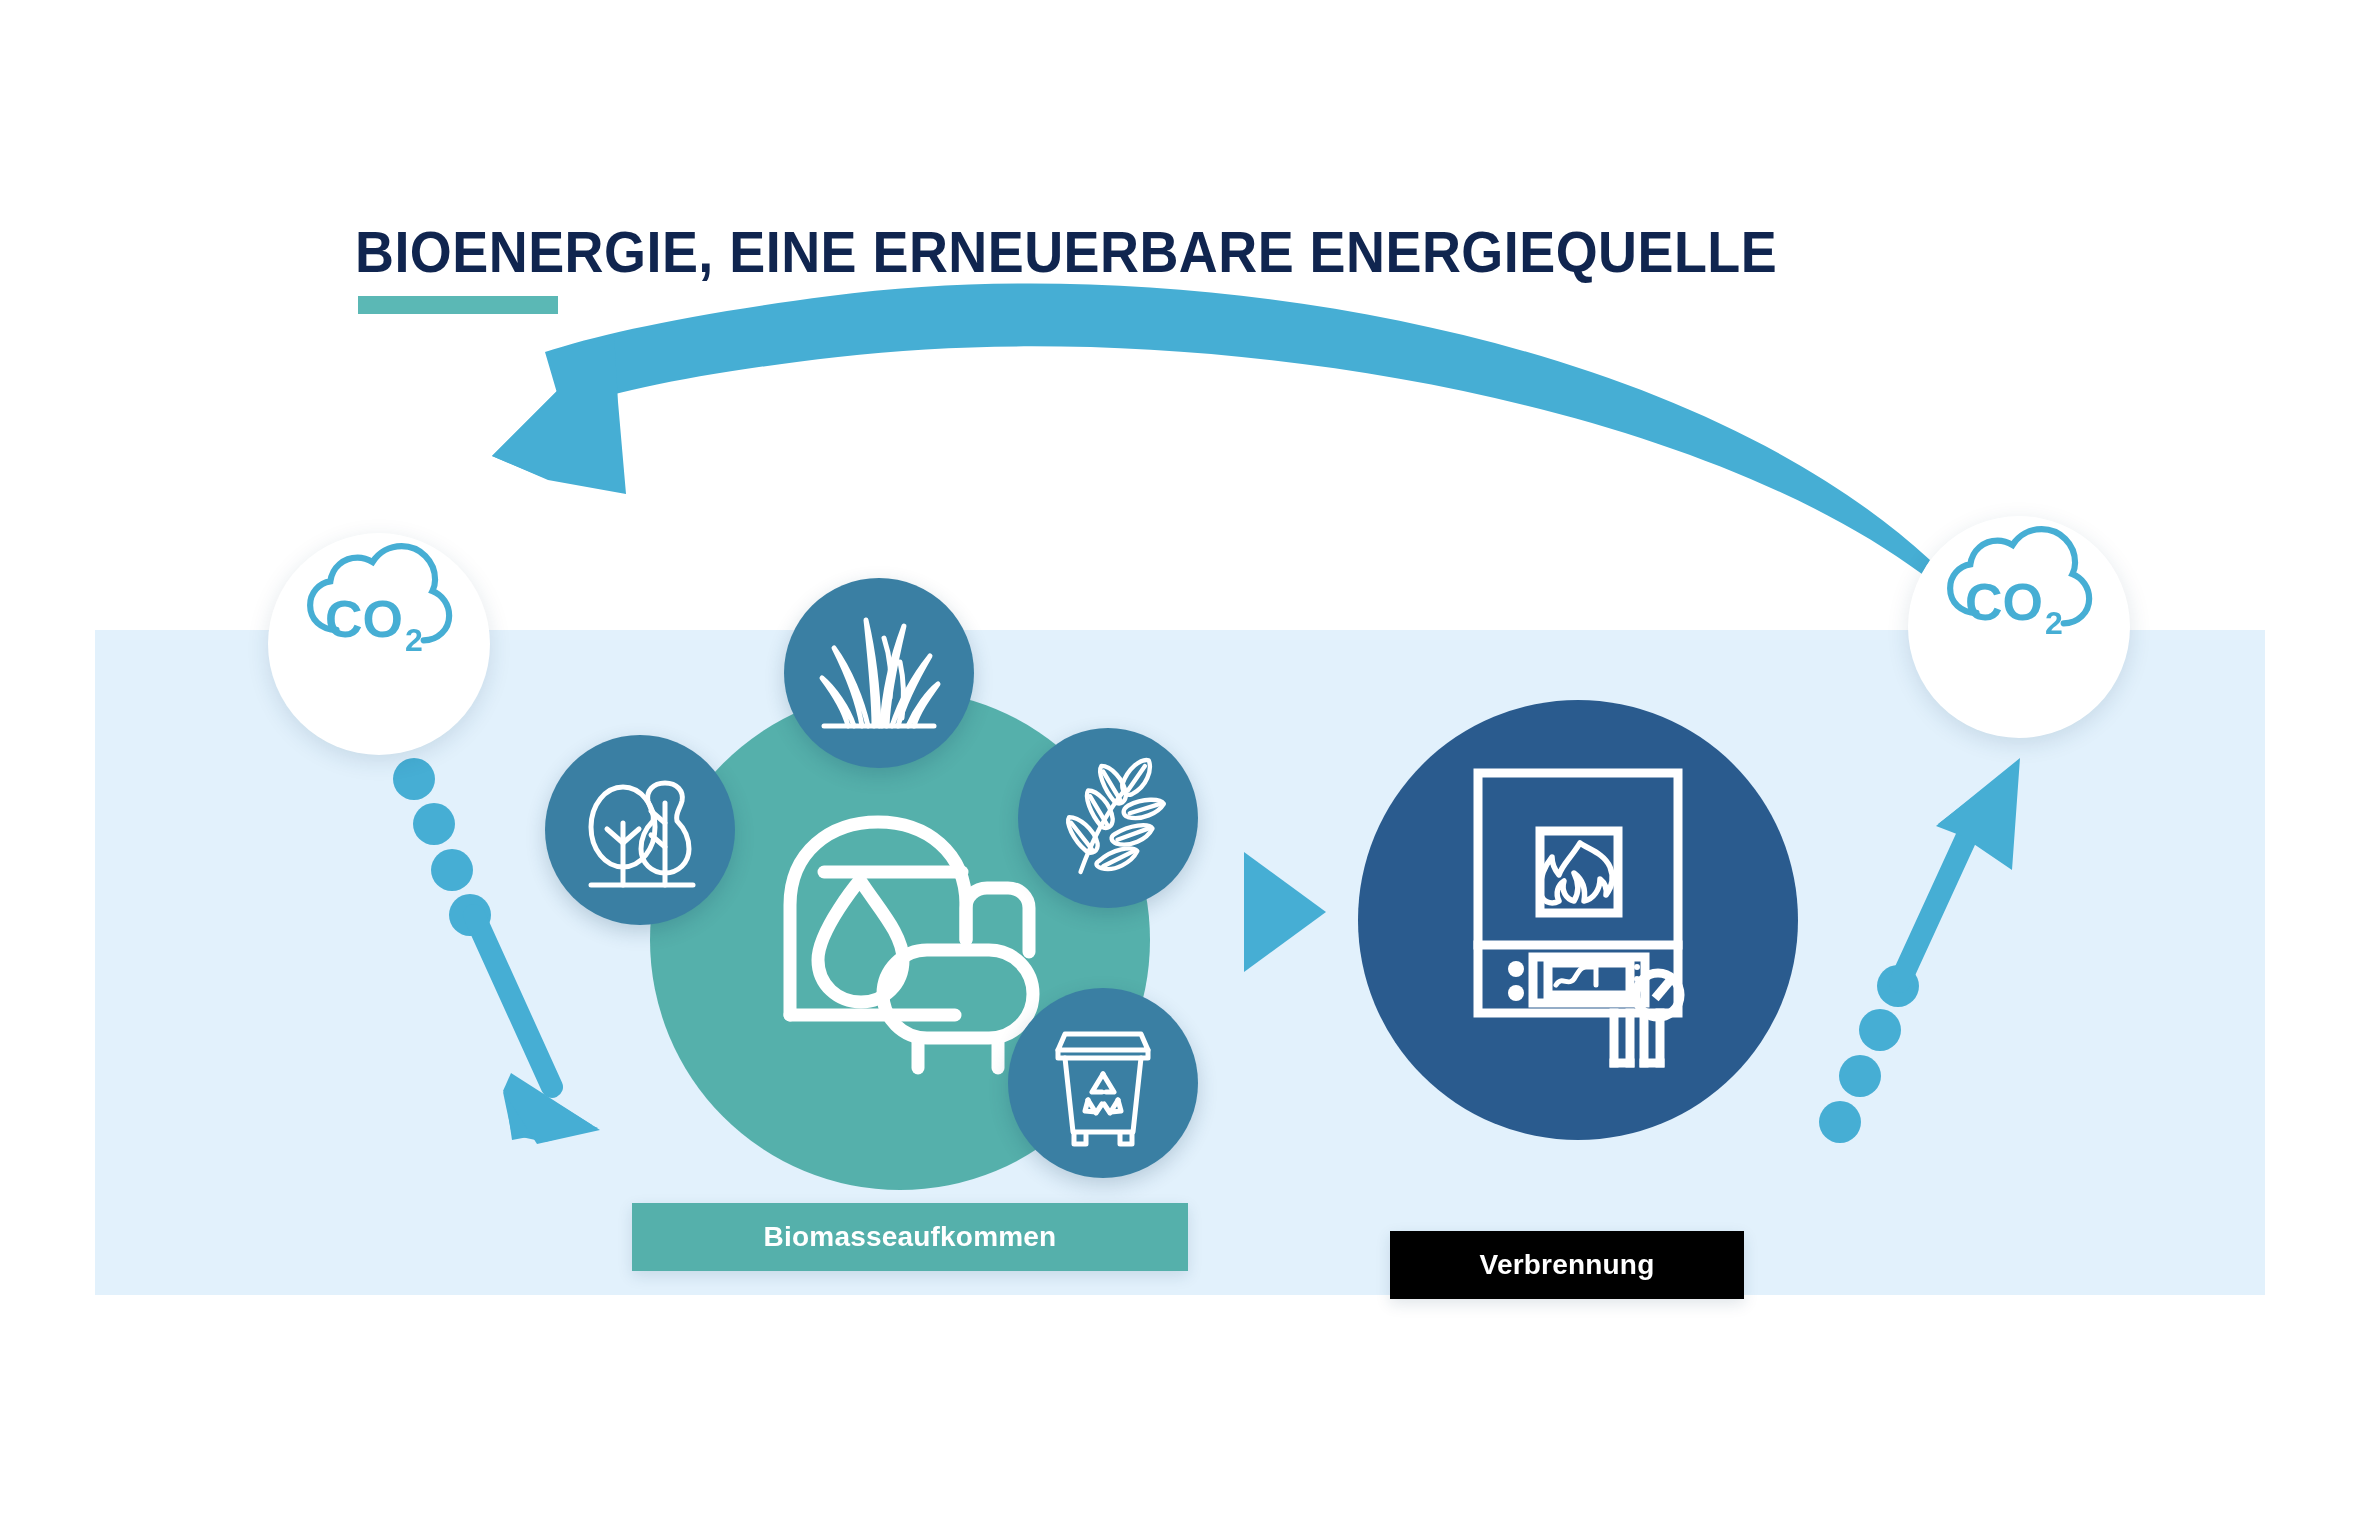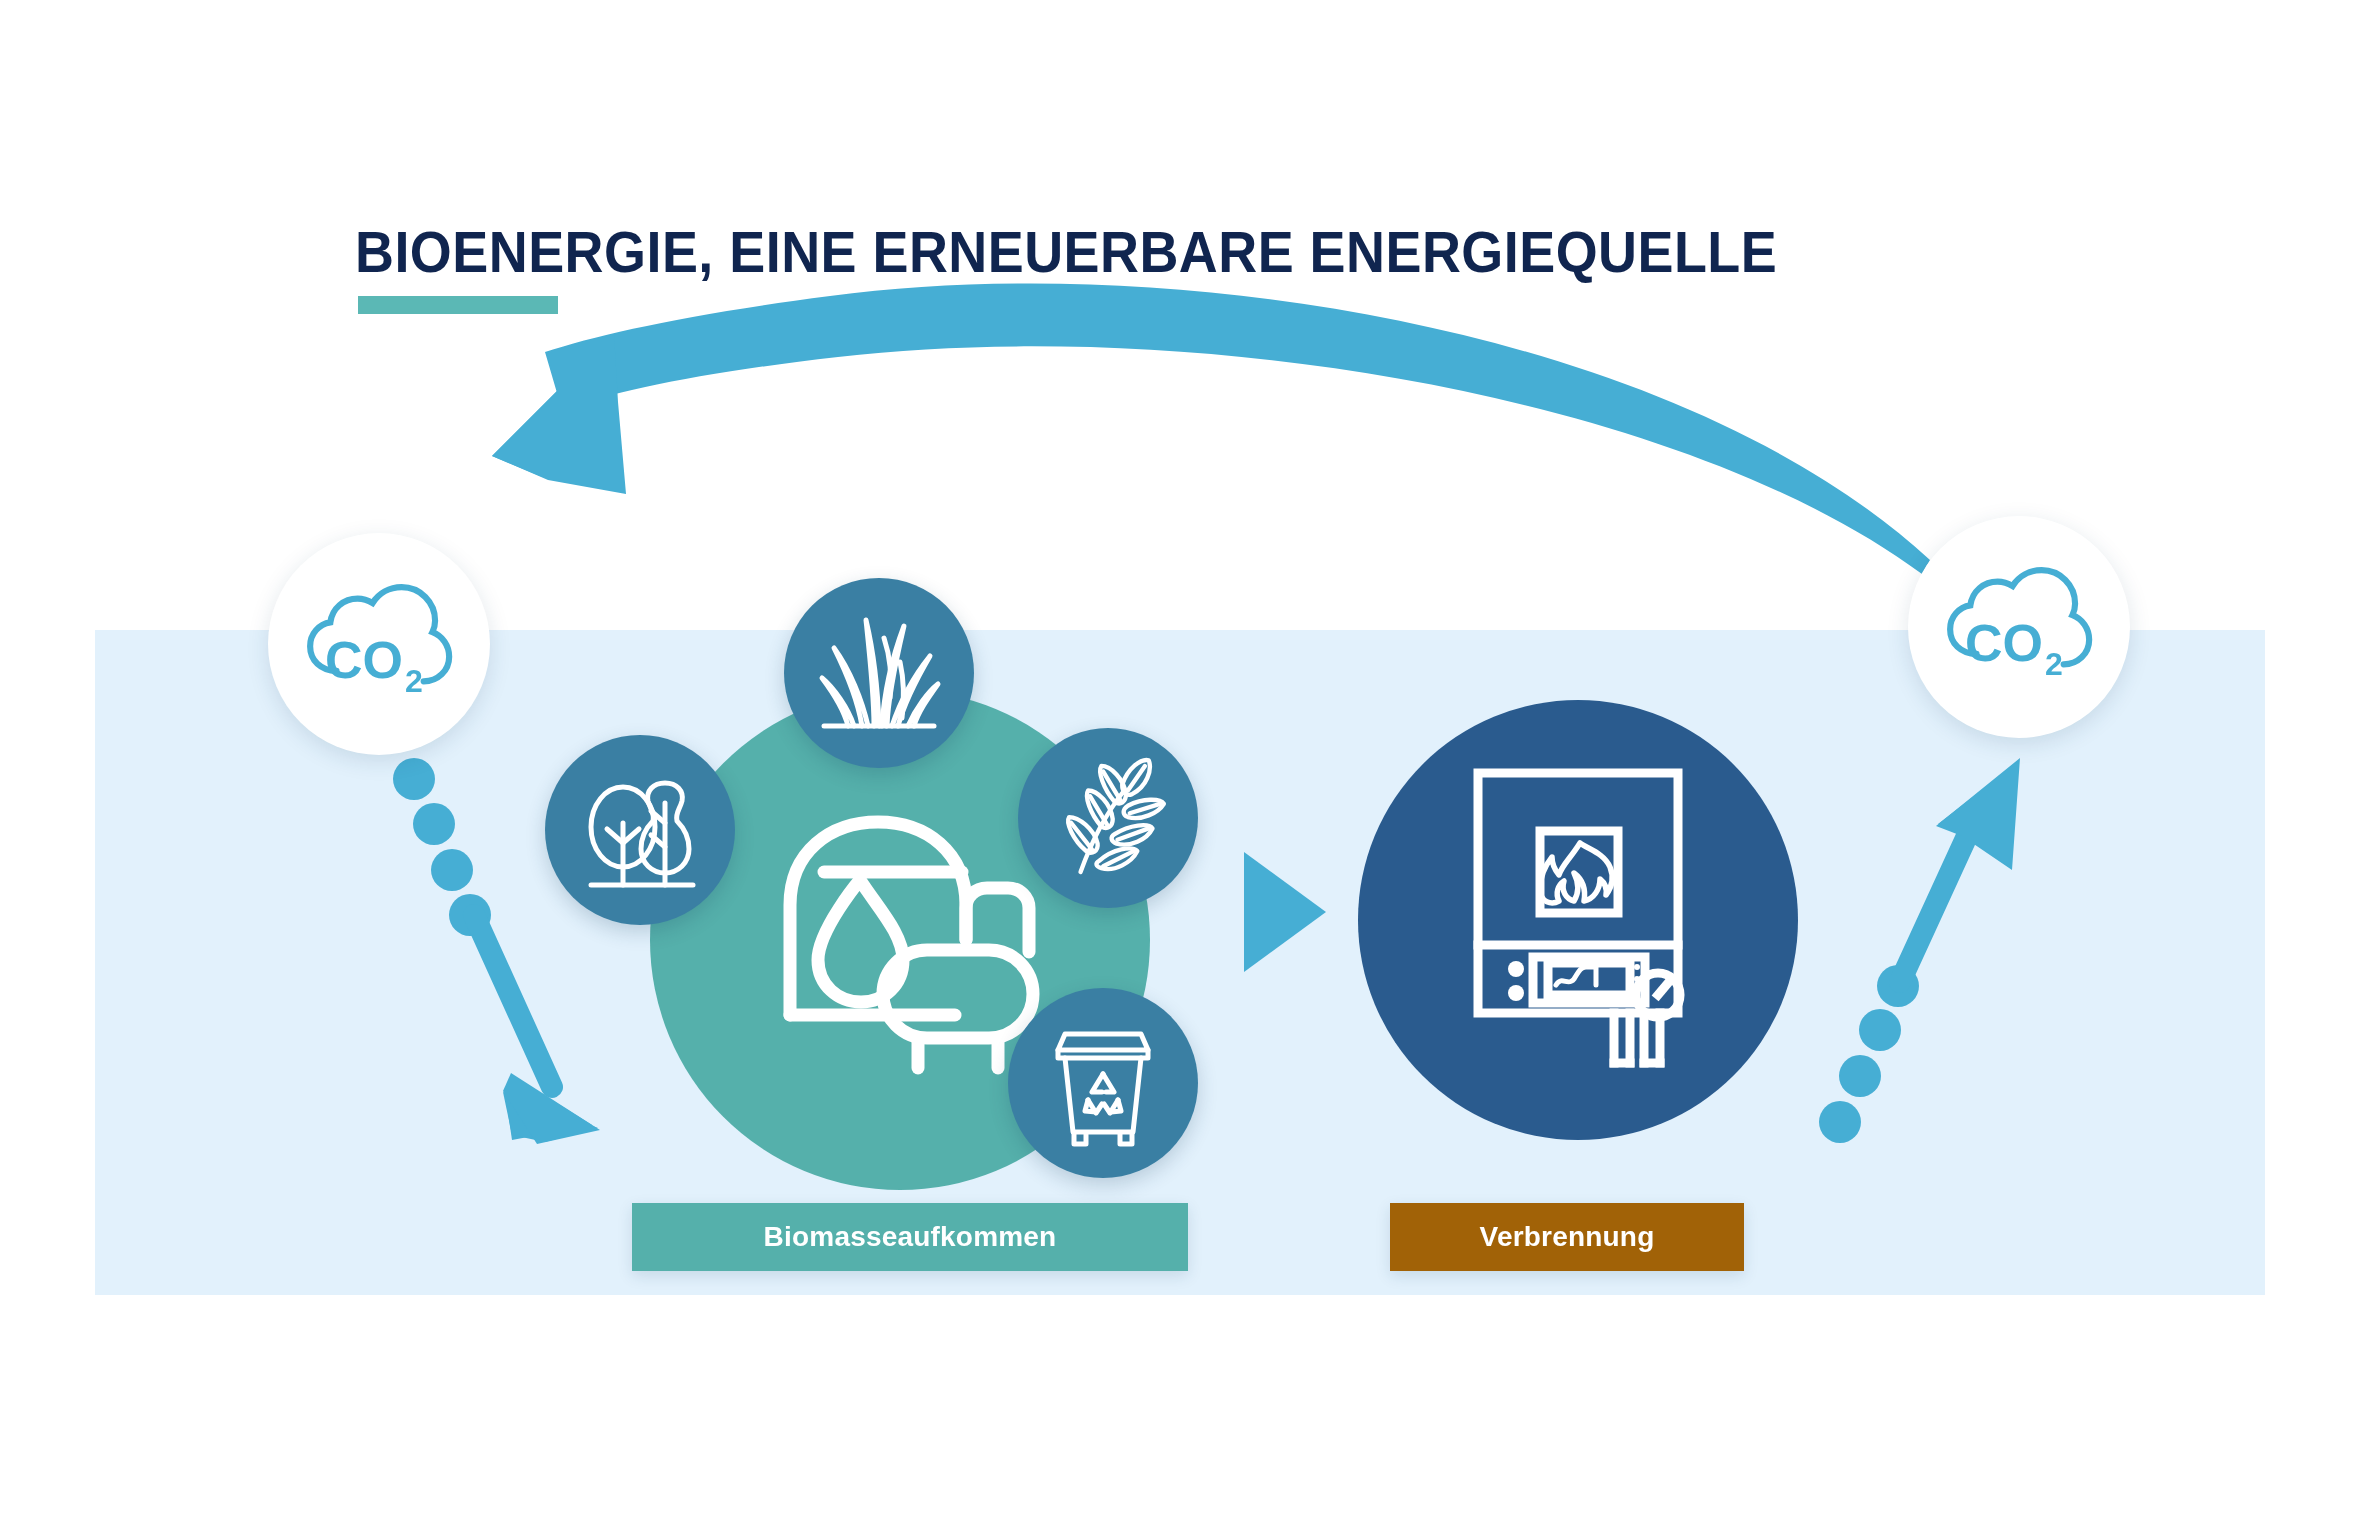--- a/index.html
+++ b/index.html
@@ -62,21 +62,20 @@
 
   
   .co2-circle {
     position: absolute;
     width: 222px;
     height: 222px;
     border-radius: 50%;
     background: #ffffff;
     box-shadow: 0 6px 22px rgba(20,60,90,0.13);
     display: flex;
-    align-items: center;
     justify-content: center;
   }
   #co2-left  { left: 268px;  top: 533px; }
   #co2-right { left: 1908px; top: 516px; }
 
   .biomass-circle {
     position: absolute;
     left: 650px;
     top: 690px;
     width: 500px;
@@ -126,24 +125,24 @@
   }
   #tag-biomass {
     left: 632px;
     top: 1203px;
     width: 556px;
     height: 68px;
     background: #55b0ab;
   }
   #tag-combustion {
     left: 1390px;
-    top: 1203px;
+    top: 1231px;
     width: 354px;
     height: 68px;
-    background: #a16207;
+    background: #000000;
     text-align: right;
   }
 </style>
 </head>
 <body>
 
 <div id="stage">
 
   <div class="band"></div>
 

